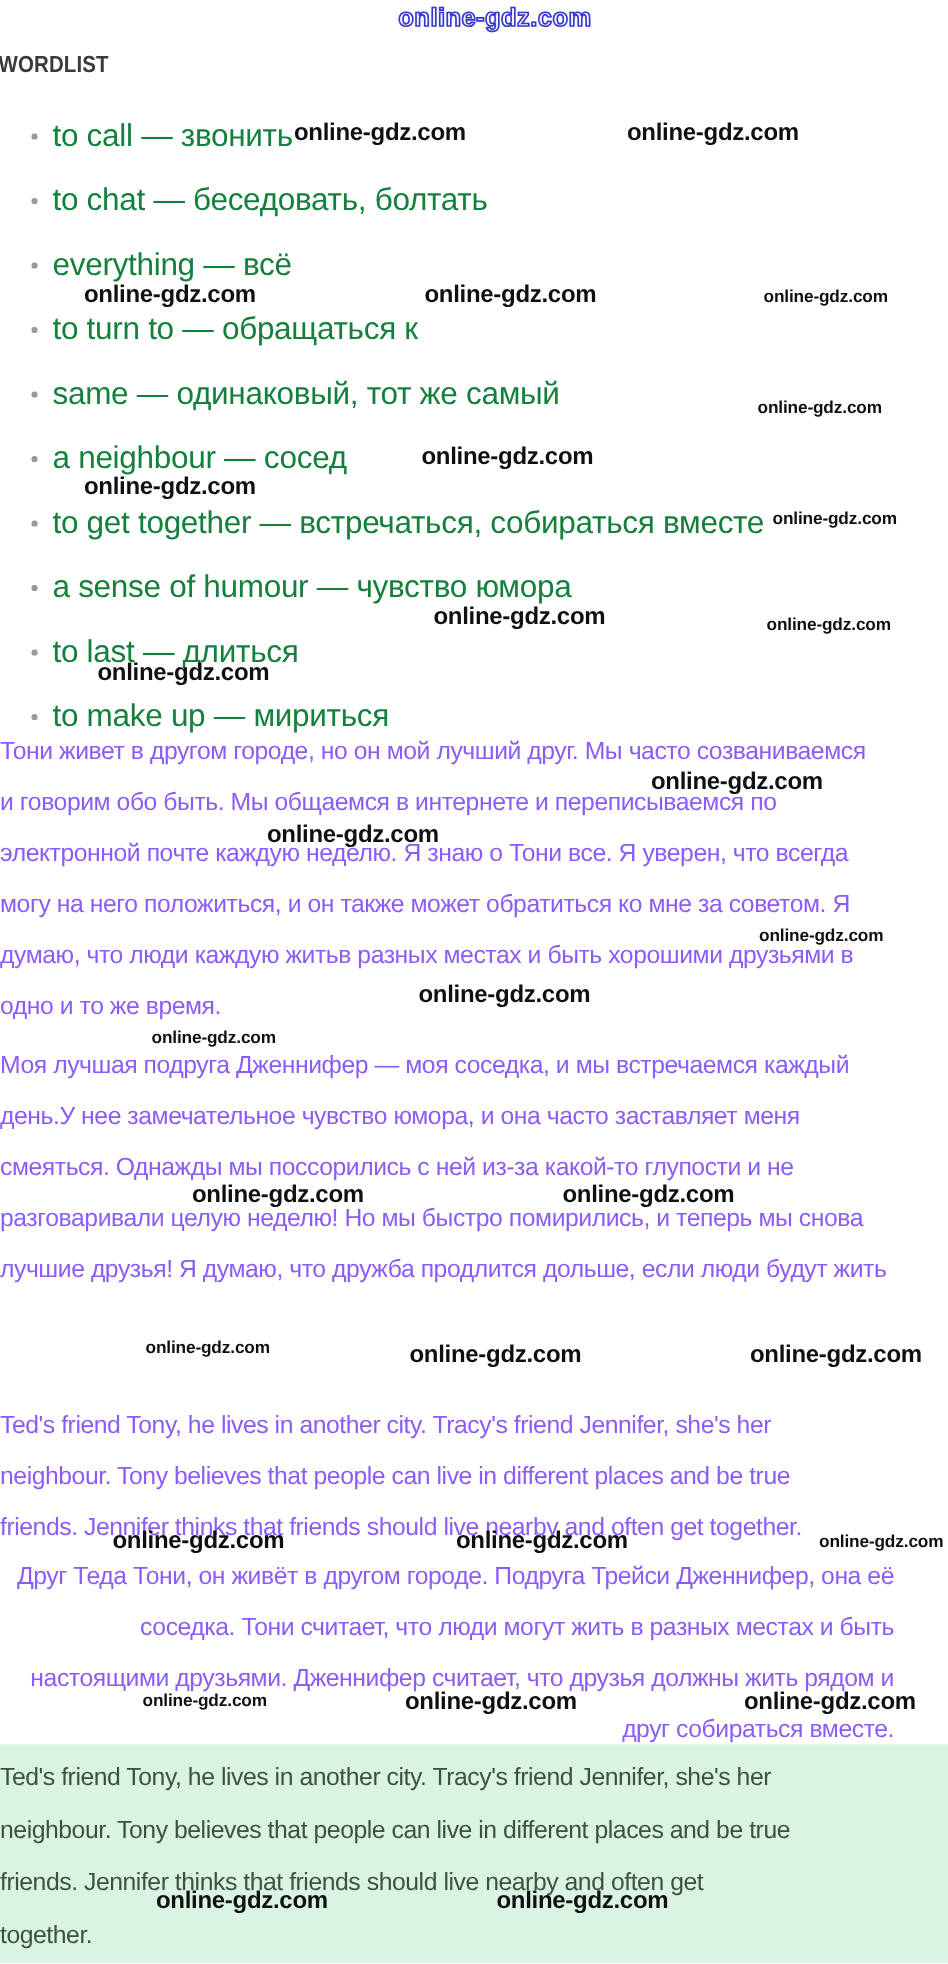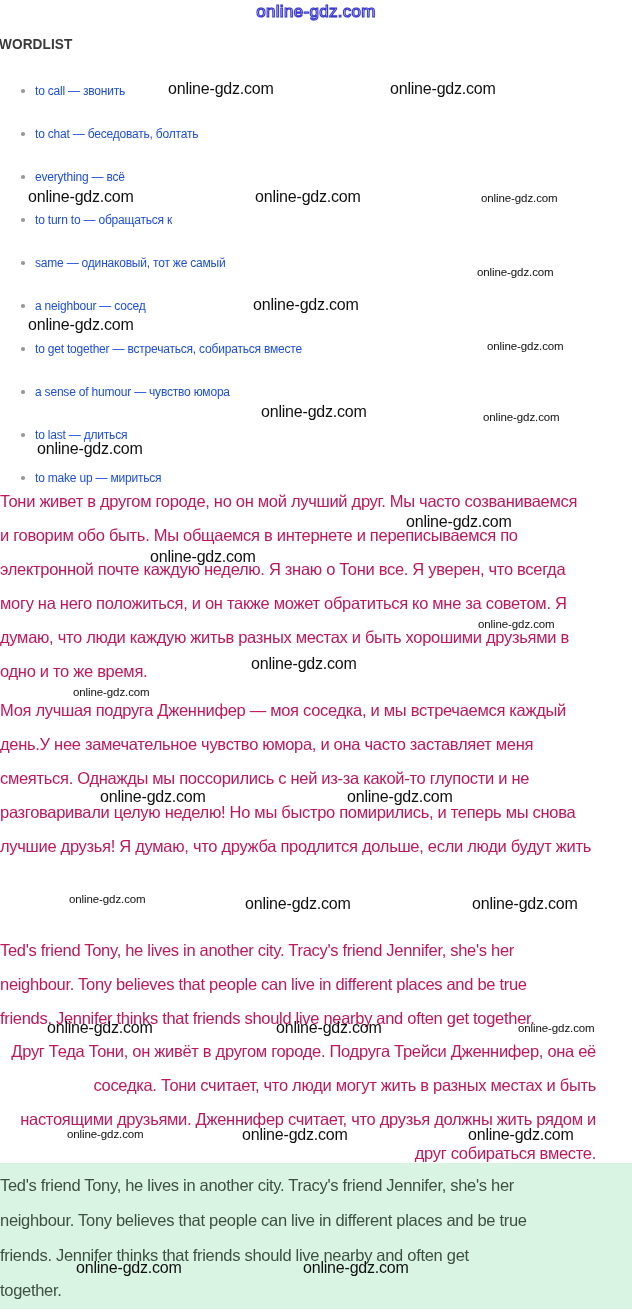--- a/index.html
+++ b/index.html
@@ -8,24 +8,25 @@
     width: 632px;
     height: 1309px;
     background: #ffffff;
     overflow: hidden;
     font-family: "Liberation Sans", "DejaVu Sans", sans-serif;
   }
 
   
   .wm {
     position: absolute;
-    font-weight: 400;
+    font-weight: 700;
     color: #101010;
     white-space: nowrap;
     z-index: 5;
+    padding-left: 28px;
   }
   .wm.lg { font-size: 16px; letter-spacing: -0.2px; }
   .wm.sm { font-size: 11.5px; letter-spacing: -0.1px; }
   .wm.out {
     left: 0; right: 0;
     text-align: center;
     font-size: 17px;
     letter-spacing: 0.3px;
     color: #ffffff;
     -webkit-text-stroke: 1.1px #3838d0;
@@ -41,44 +42,44 @@
     color: #3a3a3a;
     letter-spacing: 0.1px;
     transform: scaleX(0.88);
     transform-origin: 0 0;
   }
 
   .wordlist { position: absolute; left: 0; top: 81px; width: 632px; }
   .wl-item {
     position: relative;
     margin: 0 0 23px 35px;
-    font-size: 12px;
+    font-size: 21px;
     line-height: 20px;
-    color: #1d4ed8;
+    color: #15803d;
     letter-spacing: -0.2px;
     white-space: nowrap;
   }
   .wl-item::before {
     content: "";
     position: absolute;
     left: -14px;
     top: 8px;
     width: 3.5px;
     height: 3.5px;
     border-radius: 50%;
     background: #999999;
   }
 
   .para {
     position: absolute;
     left: 0;
     width: 596px;
     font-size: 16.5px;
     line-height: 34px;
-    color: #be185d;
+    color: #8b5cf6;
     letter-spacing: -0.3px;
   }
   .para .line { white-space: nowrap; }
 
   #para-tony       { top: 484px; }
   #para-jennifer   { top: 693px; }
   #para-summary-en { top: 933px; }
   #para-summary-ru { top: 1034px; text-align: right; }
 
   .answer {

